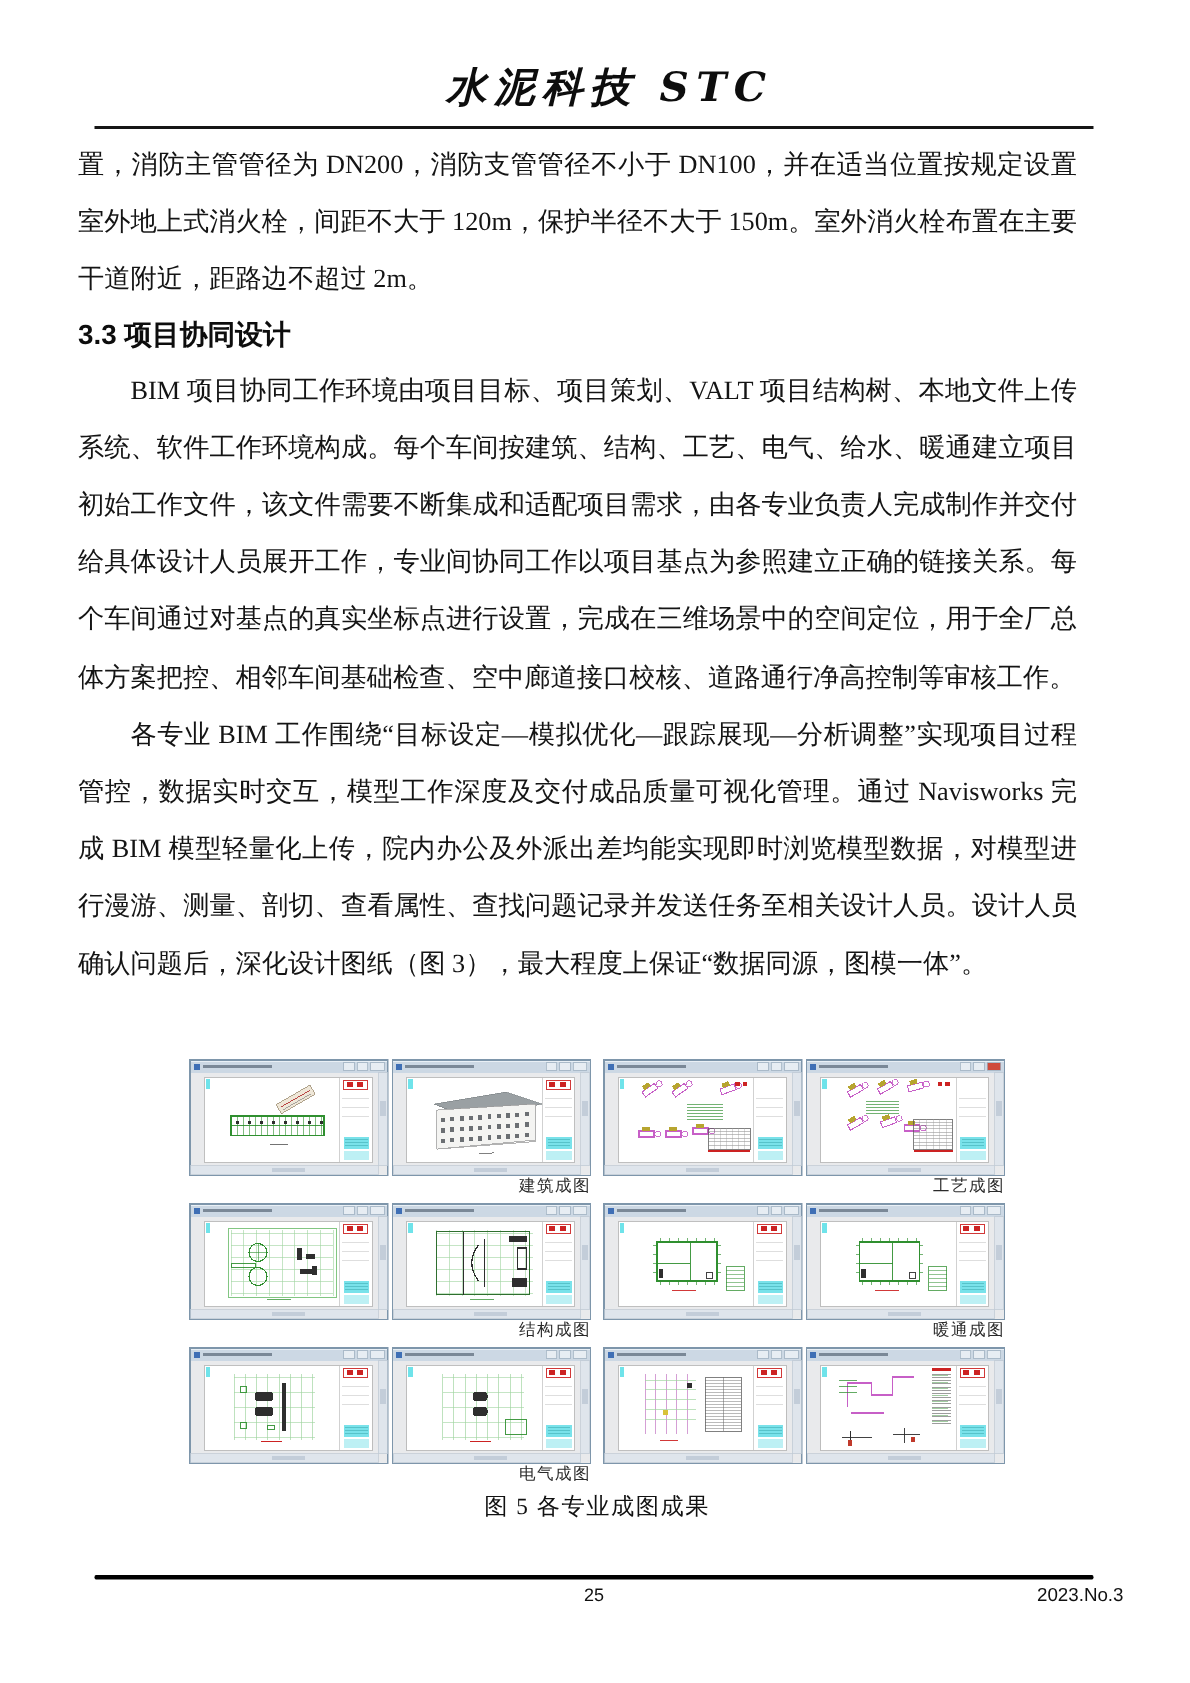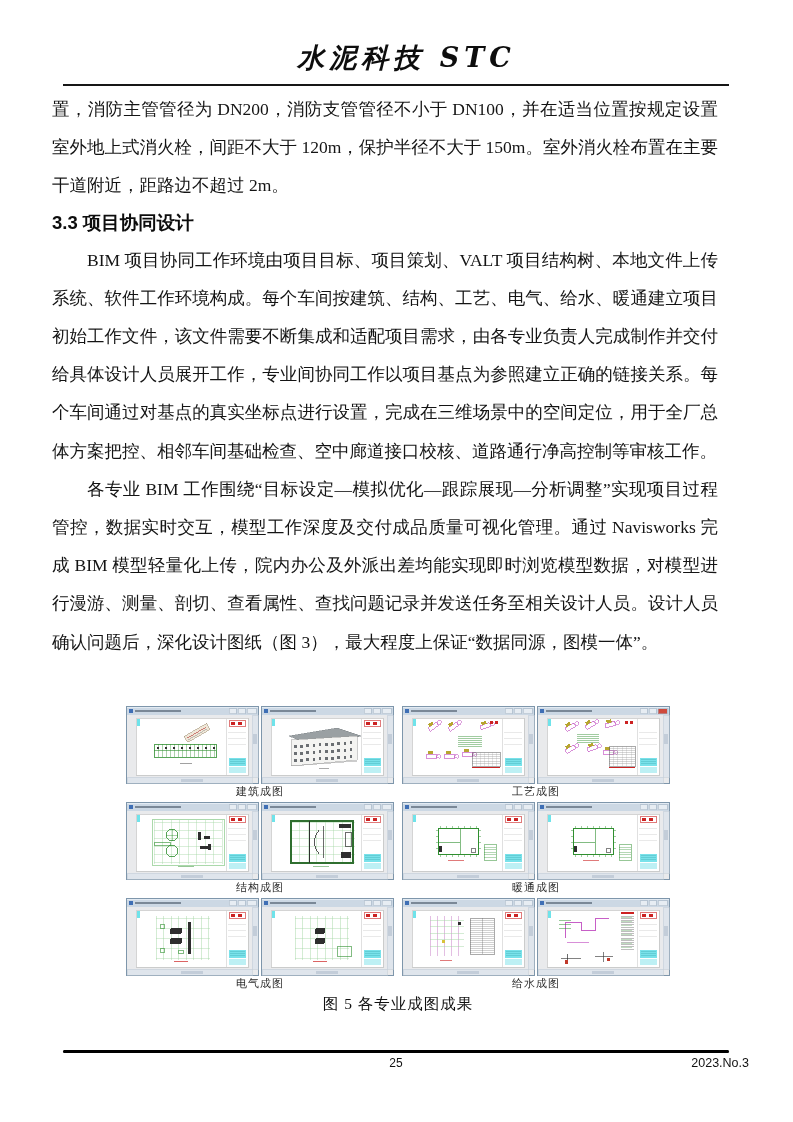--- a/index.html
+++ b/index.html
@@ -31,21 +31,21 @@
   }
   .figure { position:absolute; top:706px; left:126px; width:544px; }
   #figure-grid {
     display:grid; grid-template-columns:268px 268px;
     column-gap:8px; row-gap:3px;
   }
   .fig-windows { display:flex; gap:2px; }
   .cad-window { width:133px; height:78px; }
   .cad-window svg { display:block; width:133px; height:78px; }
   .fig-label {
-    text-align:center; font-size:11px; line-height:15px; color:#2a2a2a;
+    text-align:right; font-size:11px; line-height:15px; color:#2a2a2a;
     letter-spacing:1px;
   }
   .fig-caption {
     position:absolute; top:994px; left:126px; width:544px;
     text-align:center; font-size:15.5px; color:#111; letter-spacing:1px;
   }
   .footer-rule {
     position:absolute; top:1050px; left:63px; width:666px; height:3px;
     background:#000000; border-radius:2px/100%;
   }
@@ -852,21 +852,20 @@
                 <line x1="102" y1="32" x2="120" y2="32" stroke="#c8c8c8" stroke-width="0.4"></line>
                 <line x1="102" y1="38" x2="120" y2="38" stroke="#c8c8c8" stroke-width="0.4"></line>
                 <rect x="103" y="52" width="17" height="8" fill="#79e2ea"></rect>
                 <rect x="103" y="61" width="17" height="6" fill="#bdf0f4"></rect>
                 <line x1="104" y1="53.5" x2="119" y2="53.5" stroke="#3aa7ae" stroke-width="0.35"></line>
                 <line x1="104" y1="55.5" x2="119" y2="55.5" stroke="#3aa7ae" stroke-width="0.35"></line>
                 <line x1="104" y1="57.5" x2="119" y2="57.5" stroke="#3aa7ae" stroke-width="0.35"></line>
               </svg>
             </div>
           </div>
-          <div class="fig-label">给水成图</div>
         </div>
       </div>
   </div>
 
   <div class="fig-caption">图 5 各专业成图成果</div>
 
   <div class="footer-rule"></div>
   <div class="page-number">25</div>
   <div class="issue">2023.No.3</div>
 

